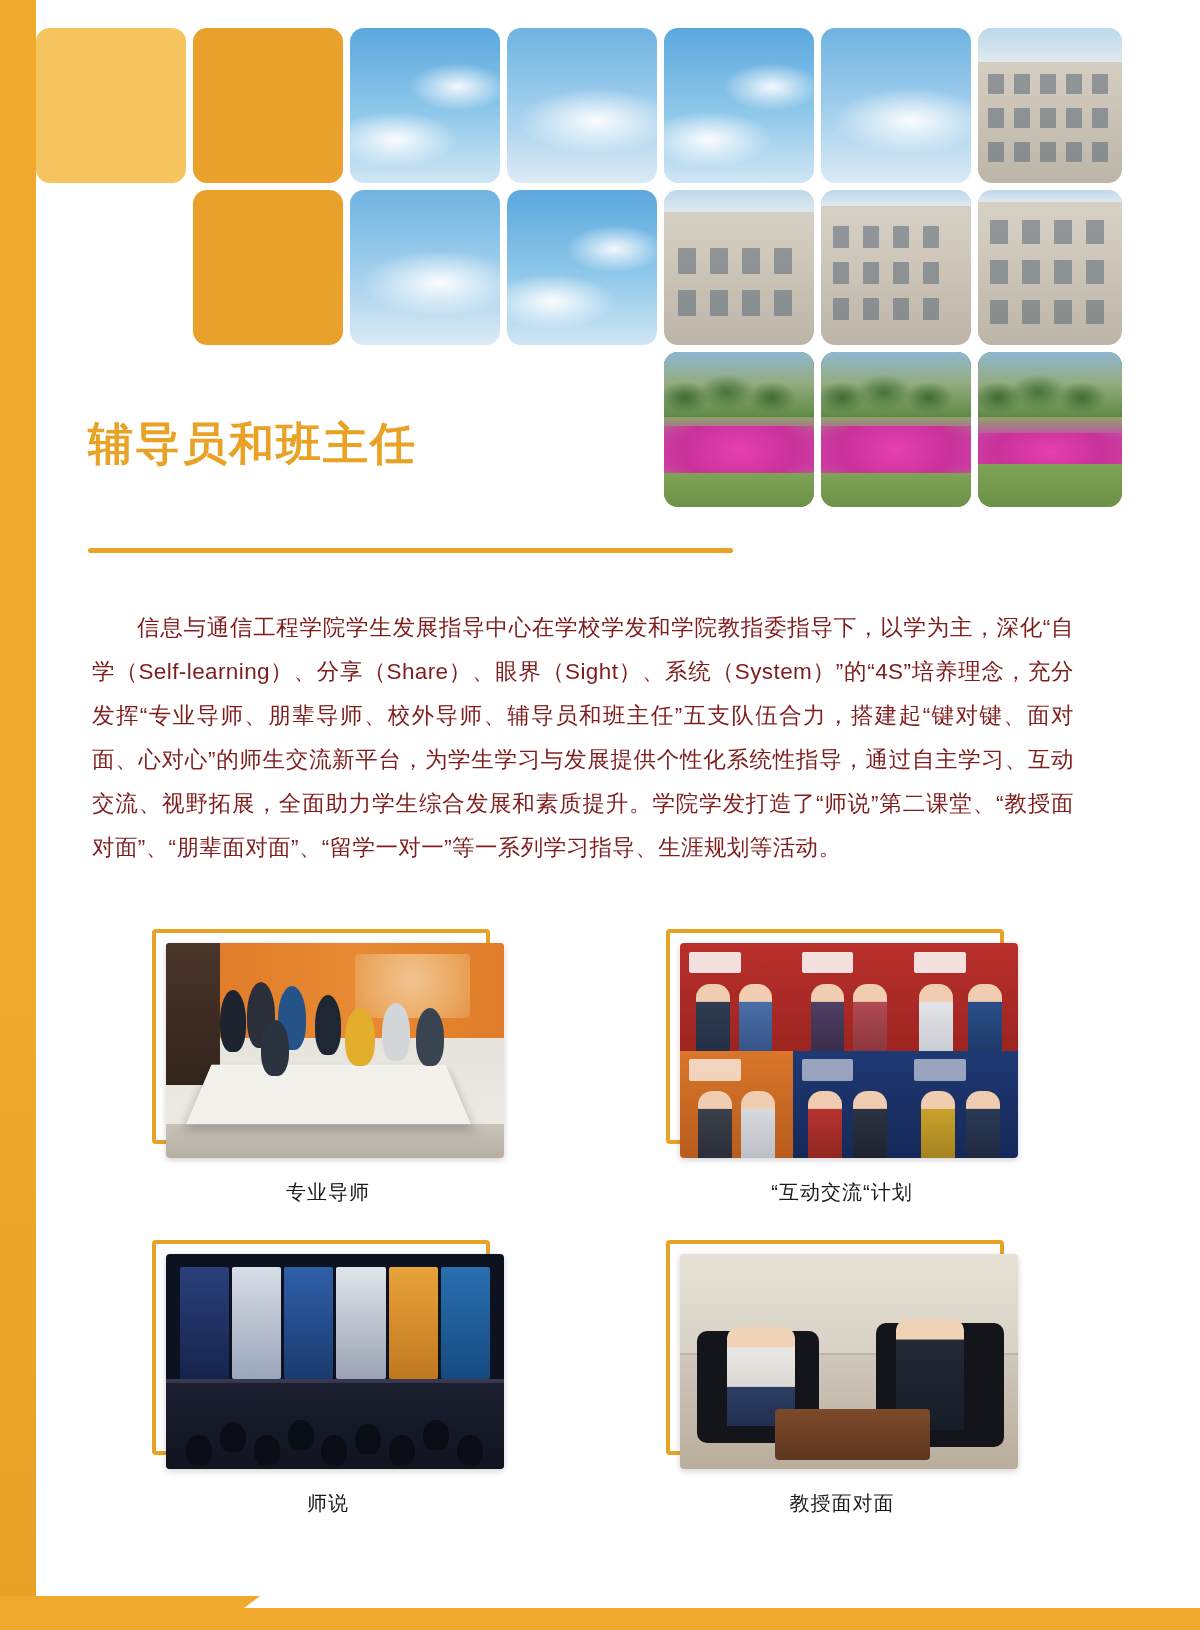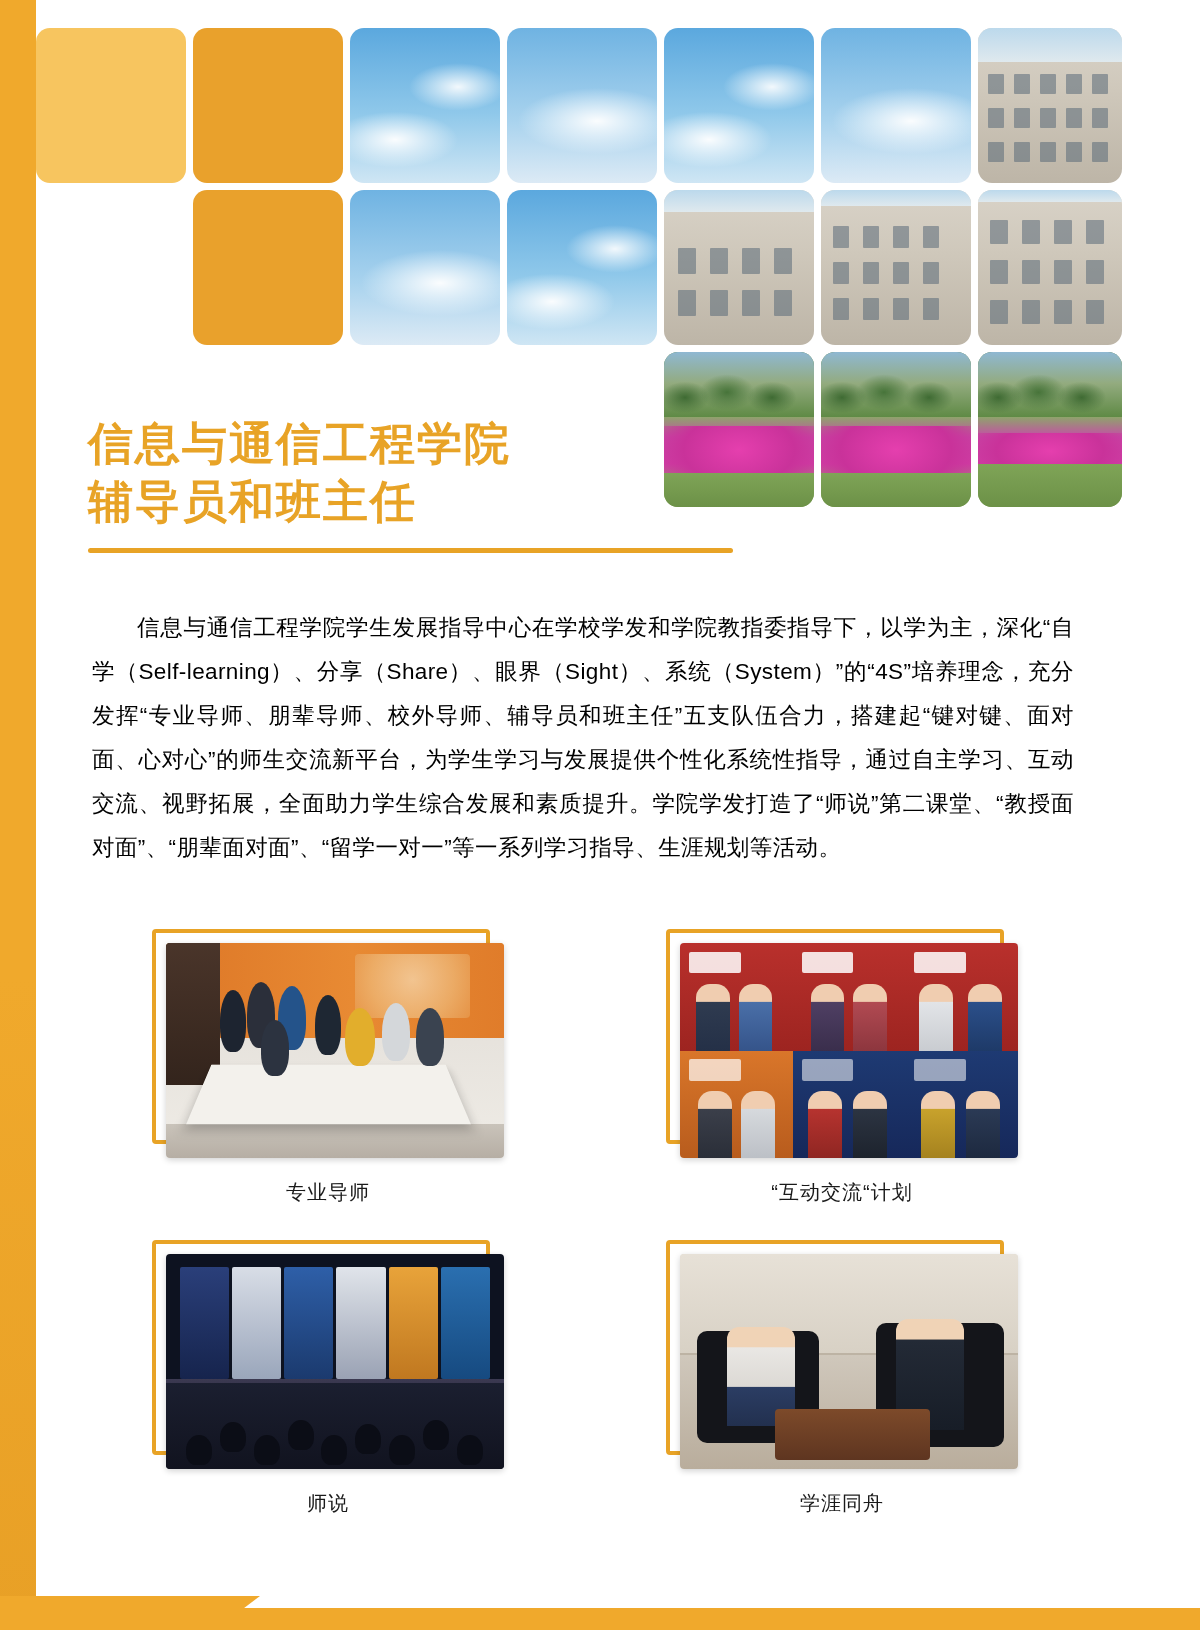--- a/index.html
+++ b/index.html
@@ -148,21 +148,21 @@
 
   
   .body-text {
     position: absolute;
     left: 92px;
     top: 606px;
     width: 982px;
     font-family: "Liberation Sans", sans-serif;
     font-size: 22.5px;
     line-height: 44px;
-    color: #000000;
+    color: #7f1d1d;
     text-align: justify;
     text-indent: 45px;
     letter-spacing: 0.4px;
   }
 
   
   .cards {
     position: absolute;
     left: 0;
     top: 915px;
@@ -408,21 +408,20 @@
       <div class="grass-b"></div>
   </div>
   <div class="tile tile-garden" style="left:942px;top:324px;width:144px;height:155px;">
     <div class="trees"></div>
       <div class="flowers" style="top:52%;height:26%"></div>
       <div class="grass-b" style="height:28%"></div>
   </div>
 </div>
 
 <div class="title-block">
-  <div class="title-line">信息与通信工程学院</div>
   <div class="title-line">辅导员和班主任</div>
 </div>
 <div class="title-rule"></div>
 
 <div class="body-text">信息与通信工程学院学生发展指导中心在学校学发和学院教指委指导下，以学为主，深化“自学（Self-learning）、分享（Share）、眼界（Sight）、系统（System）”的“4S”培养理念，充分发挥“专业导师、朋辈导师、校外导师、辅导员和班主任”五支队伍合力，搭建起“键对键、面对面、心对心”的师生交流新平台，为学生学习与发展提供个性化系统性指导，通过自主学习、互动交流、视野拓展，全面助力学生综合发展和素质提升。学院学发打造了“师说”第二课堂、“教授面对面”、“朋辈面对面”、“留学一对一”等一系列学习指导、生涯规划等活动。</div>
 
 <div class="cards">
 
   <div class="card" style="left:152px;top:14px;">
     <div class="frame"></div>
@@ -518,20 +517,20 @@
     <div class="photo">
       <div class="ph-office" style="width:100%;height:100%;">
         <div class="wallpanel"></div>
         <div class="sofa-l"></div>
         <div class="sofa-r"></div>
         <div class="p1"></div>
         <div class="p2"></div>
         <div class="table-o"></div>
       </div>
     </div>
-    <div class="caption">学涯同舟</div>
+    <div class="caption">教授面对面</div>
   </div>
 </div>
 
 <div class="bottom-bar">
   <div class="b1"></div>
   <div class="b2"></div>
 </div>
 
 </body></html>

